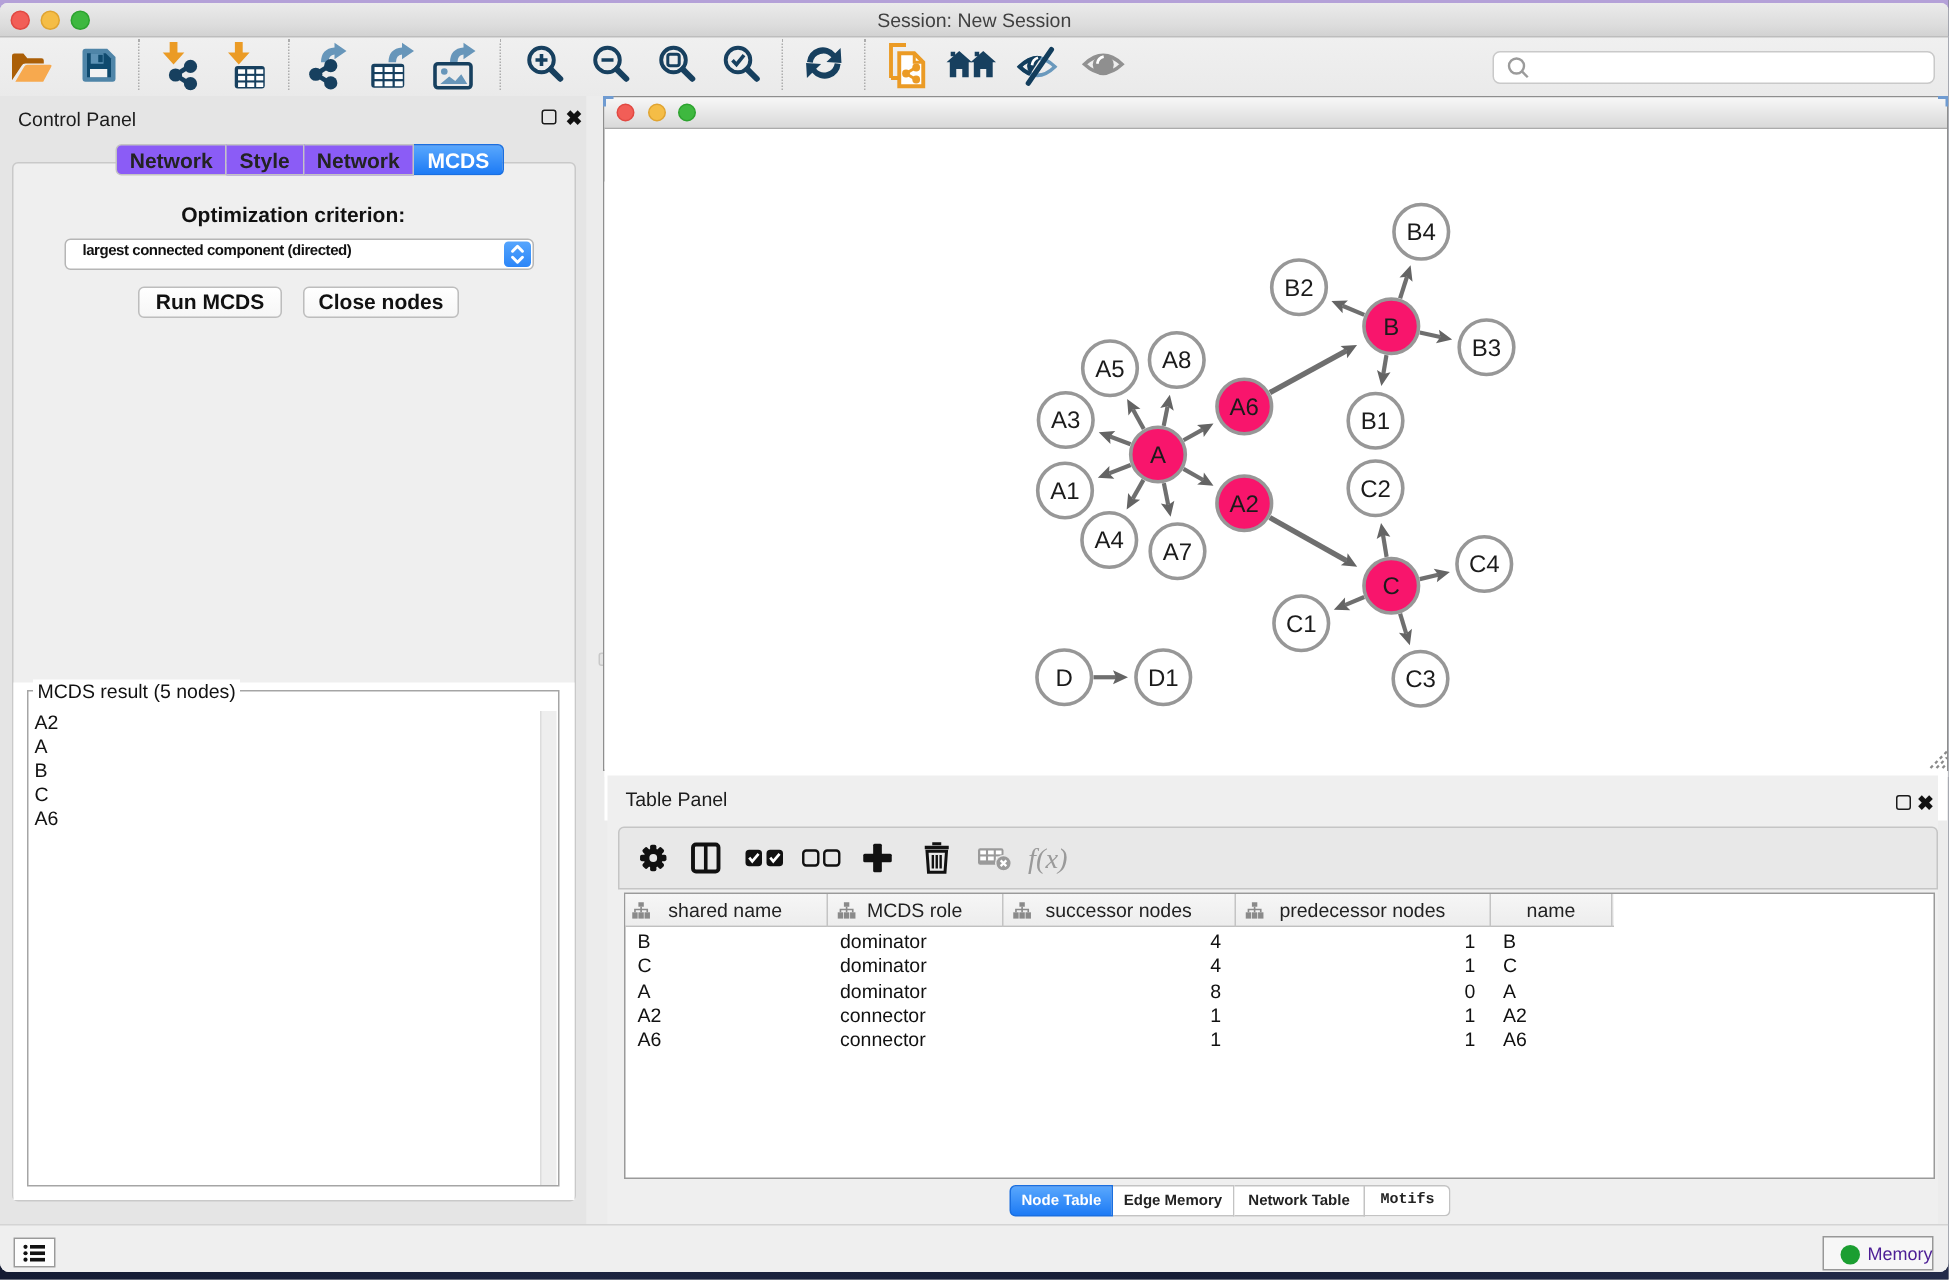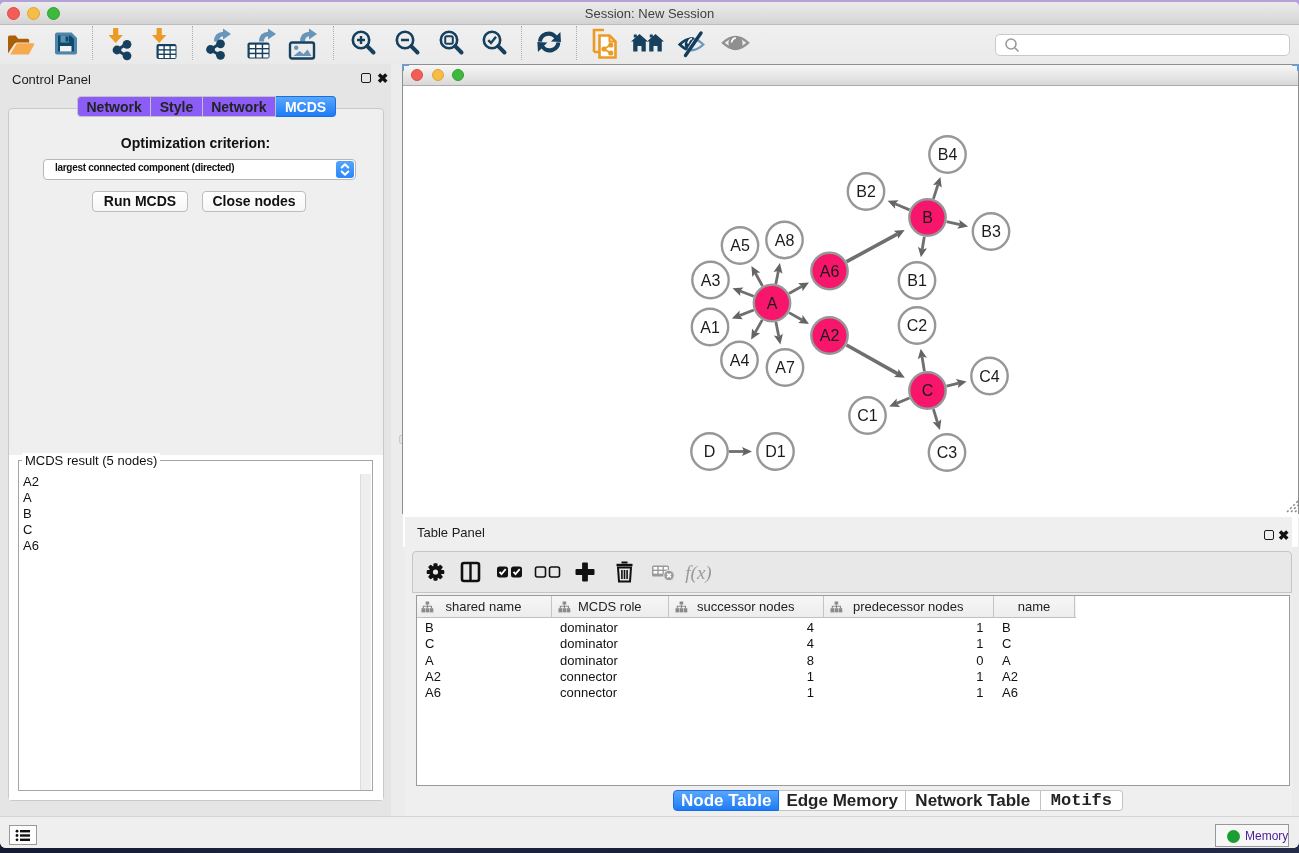--- a/index.html
+++ b/index.html
@@ -75,21 +75,21 @@
 #tpanel { position:absolute; left:405px; top:515px; width:887px; height:299px; background:#efefef; }
 #tpanel-title { position:absolute; left:12px; top:8px; font-size:13px; color:#1c1c1c; }
 #ttoolbar { position:absolute; left:6.5px; top:34px; width:880px; height:42px;
   background:#e8e8e8; border:1px solid #c5c5c5; border-radius:4px 4px 0 0; }
 #ttable { position:absolute; left:10.5px; top:78px; width:874px; height:191px; background:#fff; border:1px solid #9a9a9a; }
 #thead { position:absolute; left:0; top:0; width:659px; height:22px;
   background:linear-gradient(#f6f6f6,#ededed); border-bottom:1px solid #c0c0c0; }
 .hcell { position:absolute; top:0; height:22px; border-right:1px solid #c4c4c4; }
 .hlabel { position:absolute; top:3px; width:100%; text-align:center; font-size:13px; color:#222; }
 #ttabs { position:absolute; left:268px; top:273px; height:21px; display:flex; }
-.ttab { height:21px; line-height:20px; font-size:17px; font-weight:bold; color:#232323; background:#fff;
+.ttab { height:21px; line-height:20px; font-size:10px; font-weight:bold; color:#232323; background:#fff;
   border:1px solid #c3c3c3; border-left:none; padding:0 7px; }
 .ttab.first { border-left:1px solid #c3c3c3; border-radius:4px 0 0 4px; }
 .ttab.last { border-radius:0 4px 4px 0;font-family:Liberation Mono, monospace; }
 .ttab.sel { background:linear-gradient(#59a7fd,#1d7bf5); color:#fff; border-color:#1a6fe0; }
 
 
 #statusbar { position:absolute; left:0; top:814px; width:1299px; height:32px;
   background:#efefef; border-top:1px solid #d4d4d4; }
 #listbtn { position:absolute; left:9px; top:8px; width:28px; height:20px; background:#fdfdfd; border:1px solid #9a9a9a; }
 #membtn { position:absolute; left:1215px; top:6.5px; width:74px; height:23px; background:#f7f7f7; border:1px solid #989898; }

